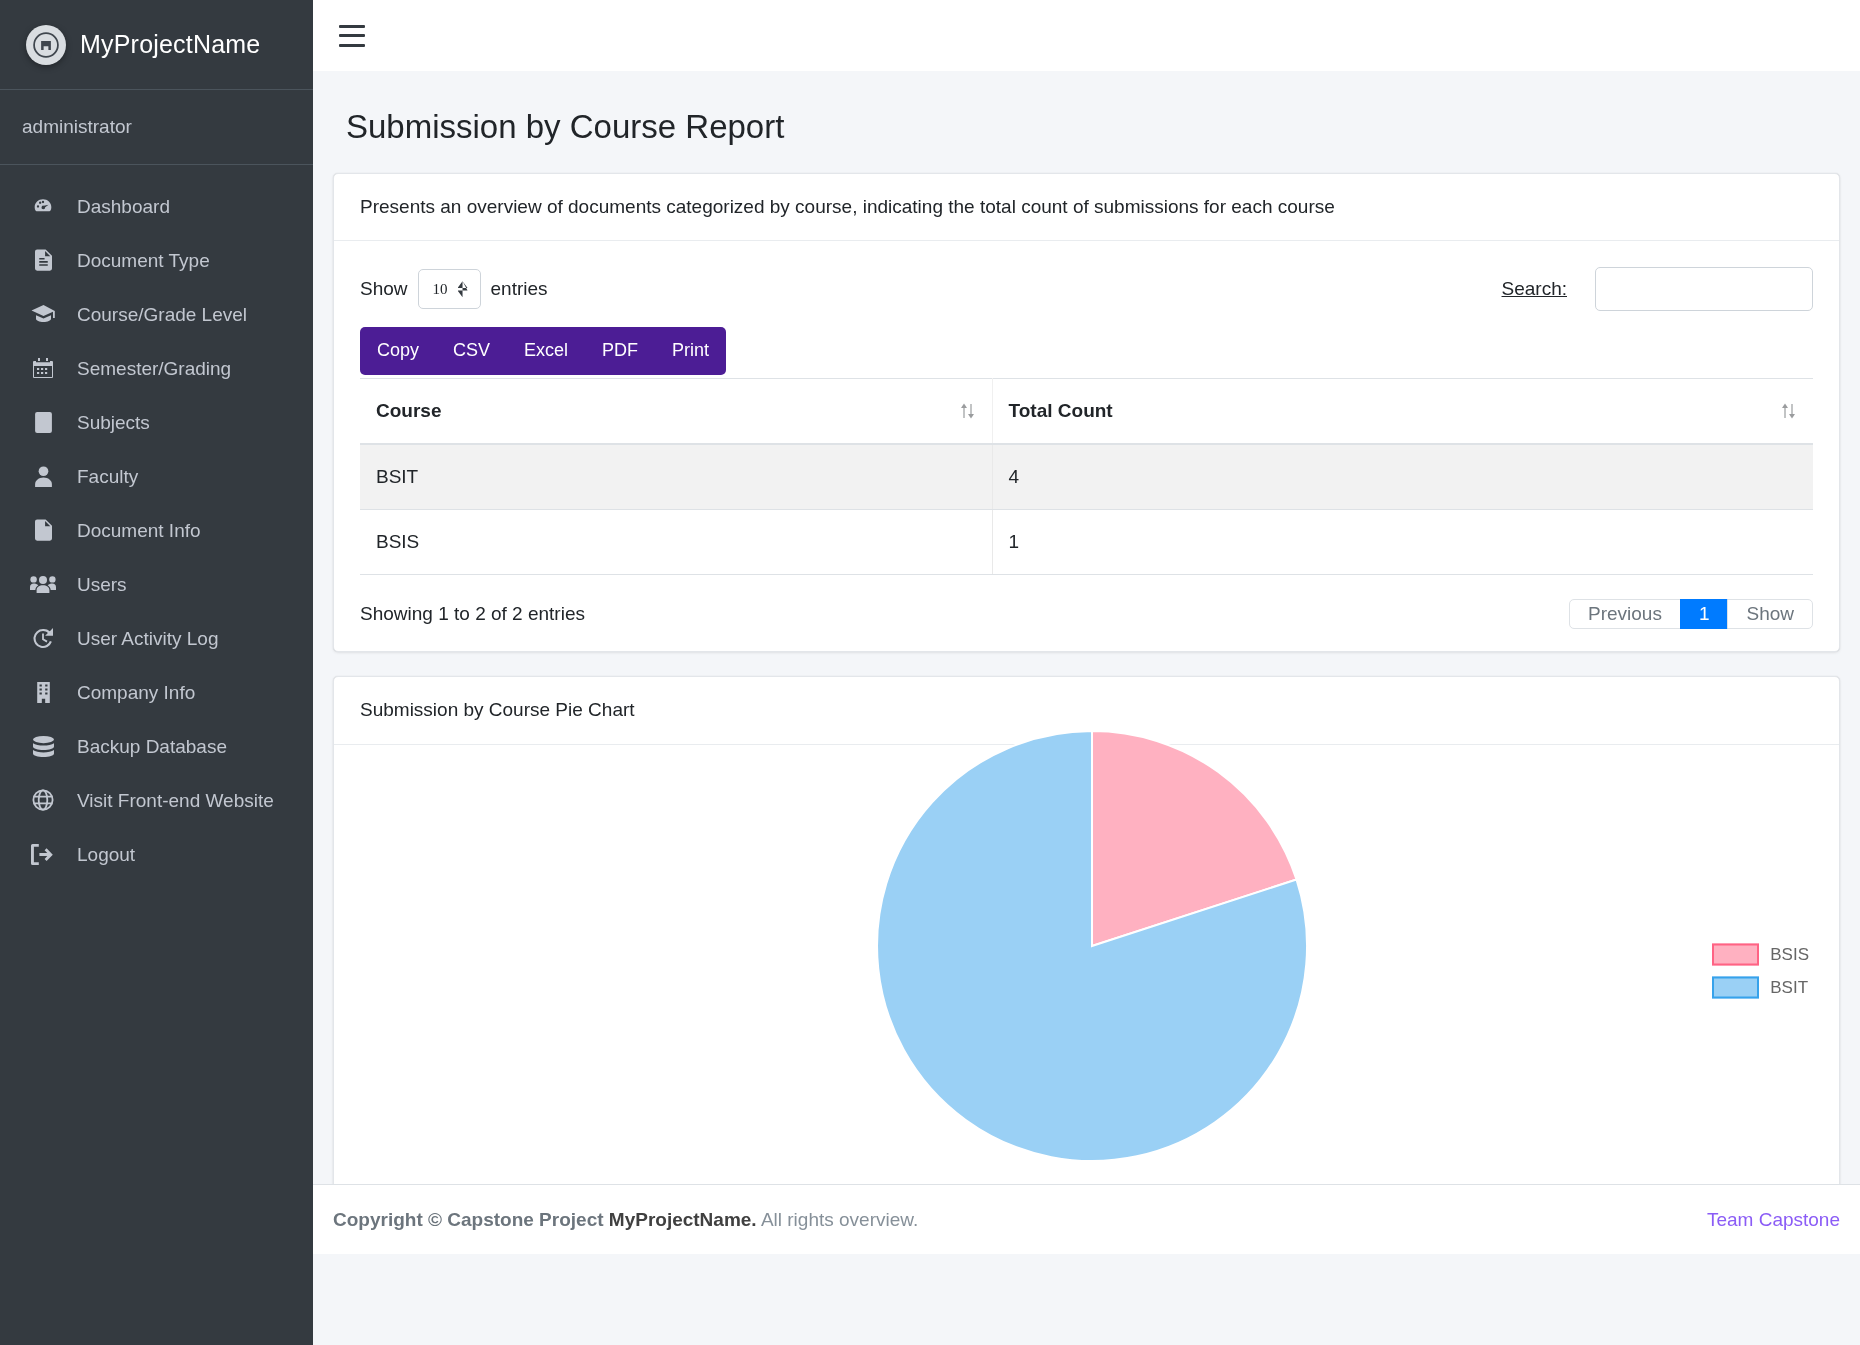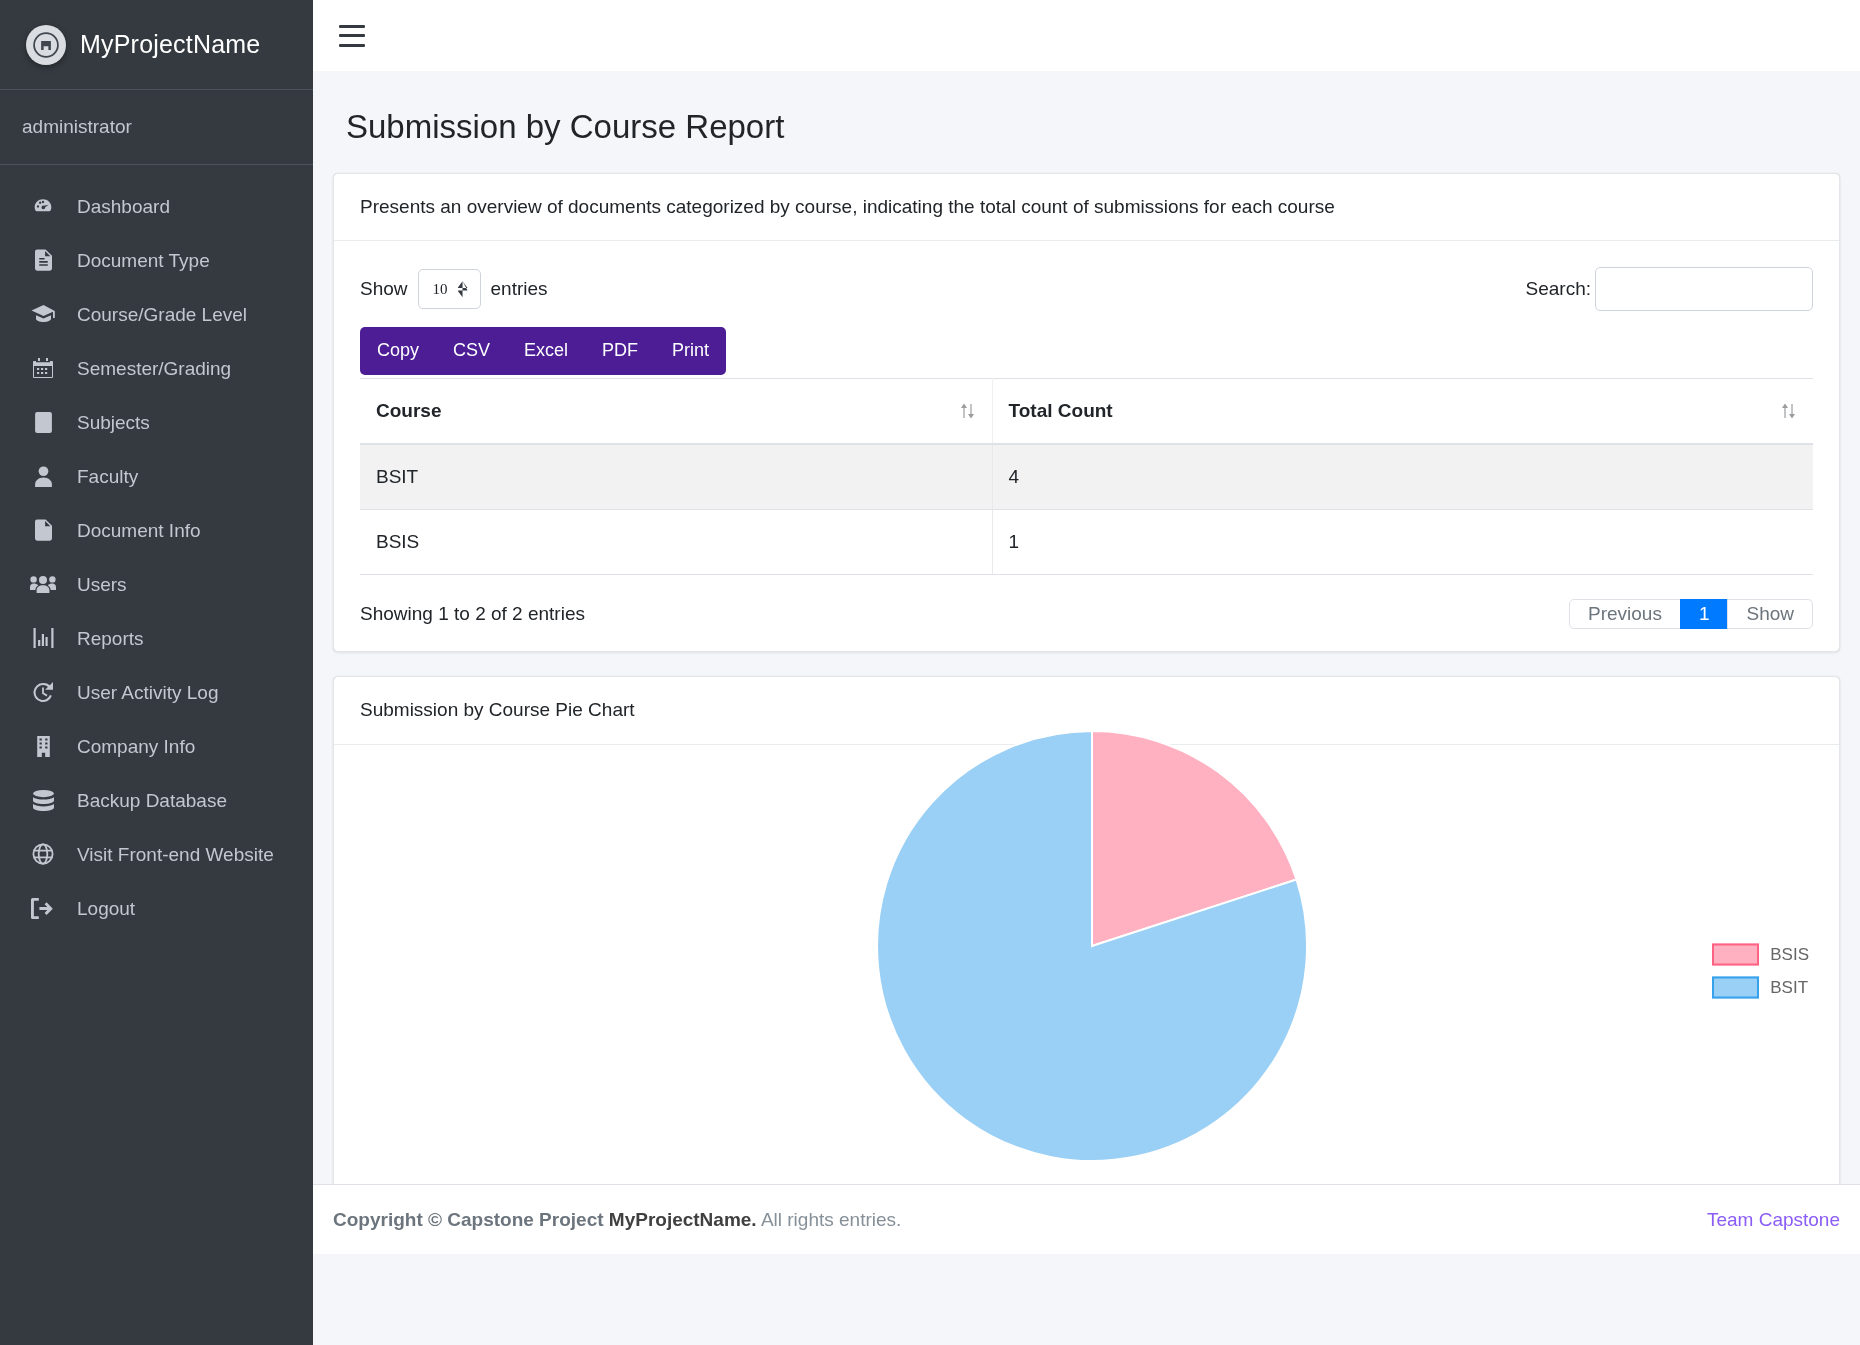--- a/index.html
+++ b/index.html
@@ -164,21 +164,22 @@
       linear-gradient(to bottom left, transparent 49%, #343a40 49%) no-repeat;
     pointer-events: none;
     clip-path: polygon(50% 0, 100% 42%, 0 42%, 50% 0, 50% 100%, 0 58%, 100% 58%);
     background: #343a40;
   }
   .dt-search {
     font-size: 19px;
     color: #212529;
     display: flex;
     align-items: center;
-    gap: 4px;
+    gap: 28px;
+    text-decoration: underline;
   }
   .dt-search input {
     width: 218px;
     height: 44px;
     border: 1px solid #ced4da;
     border-radius: 5px;
     padding: 6px 12px;
     font-size: 17px;
     font-family: "Liberation Sans", sans-serif;
     color: #212529;
@@ -406,28 +407,20 @@
             <path d="M13 10.2c-3.5 0-6.4 2-6.4 4.6V18h12.8v-3.2c0-2.6-2.9-4.6-6.4-4.6z"></path>
             <circle cx="3.6" cy="4.4" r="3.2"></circle>
             <path d="M3.6 8.6C1.6 8.6 0 10.2 0 11.9V15h5.3c.2-2 1.3-3.7 3-4.8-1.2-1-2.8-1.6-4.7-1.6z"></path>
             <circle cx="22.4" cy="4.4" r="3.2"></circle>
             <path d="M22.4 8.6c-1.9 0-3.5.6-4.7 1.6 1.7 1.1 2.8 2.8 3 4.8H26v-3.1c0-1.7-1.6-3.3-3.6-3.3z"></path>
           </svg>
       </span>
       <span class="nav-label">Users</span>
     </div>
 
-    <div class="nav-item">
-      <span class="nav-icon">
-        <svg width="21" height="20" viewBox="0 0 20 20" fill="currentColor">
-            <path d="M0 0h2.2v20H0V0zm17.8 0H20v20h-2.2V0zM4.6 12h2.2v6H4.6v-6zm3.7-6h2.2v12H8.3V6zm3.7 3h2.2v9H12V9z"></path>
-          </svg>
-      </span>
-      <span class="nav-label">Reports</span>
-    </div>
 
     <div class="nav-item">
       <span class="nav-icon">
         <svg width="22" height="21" viewBox="0 0 22 21" fill="currentColor">
             <path d="M11 1a9.5 9.5 0 108.9 12.8l-2-.7A7.4 7.4 0 1111 3.1c1.9 0 3.6.7 4.9 1.9l-2.8 2.8H21V0l-3.2 3.2A9.4 9.4 0 0011 1z"></path>
             <path d="M10.1 5.6h1.8v5.1l3.6 2.1-.9 1.6-4.5-2.6V5.6z"></path>
           </svg>
       </span>
       <span class="nav-label">User Activity Log</span>
     </div>
@@ -590,18 +583,18 @@
         </div>
       </div>
     </section>
 
   </div>
 
   <footer class="footer">
     <div class="footer-left">
       <b>Copyright © Capstone Project</b>
       <a href="#">MyProjectName.</a>
-      <span>All rights entries.</span>
+      <span>All rights overview.</span>
     </div>
     <div class="footer-right">Team Capstone</div>
   </footer>
 
 </div>
 
 </body></html>

